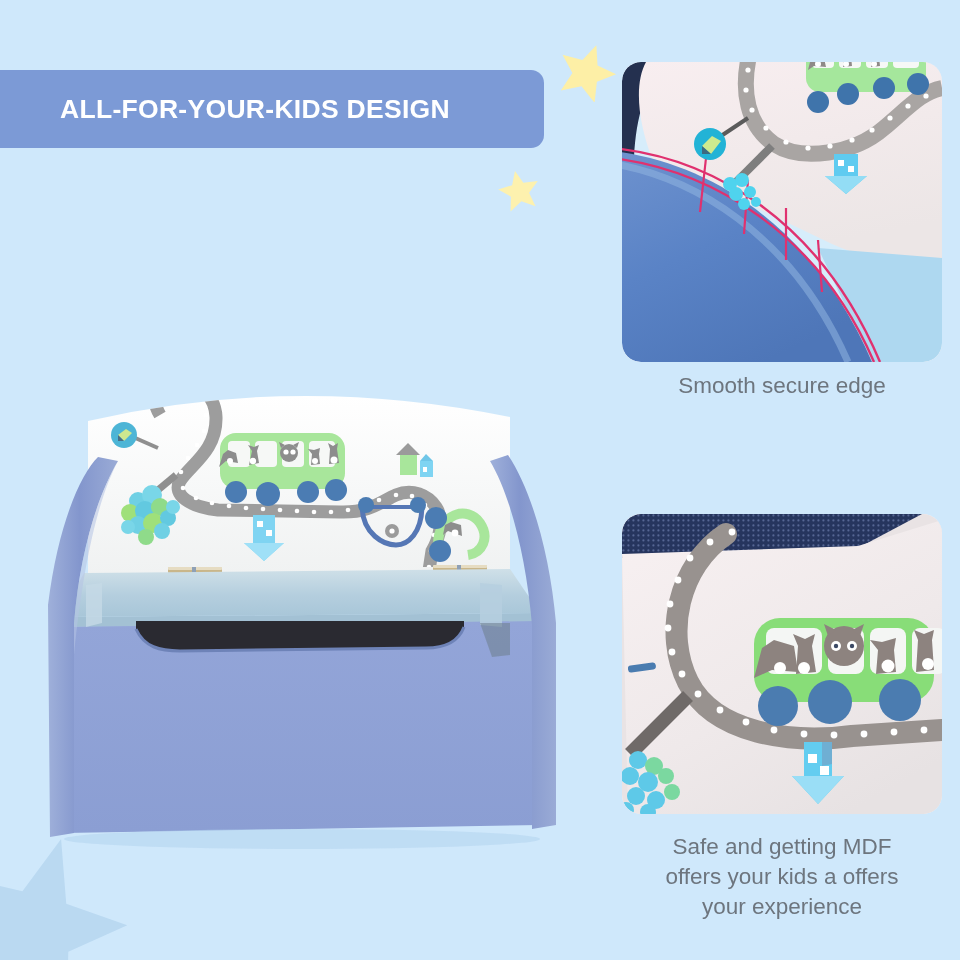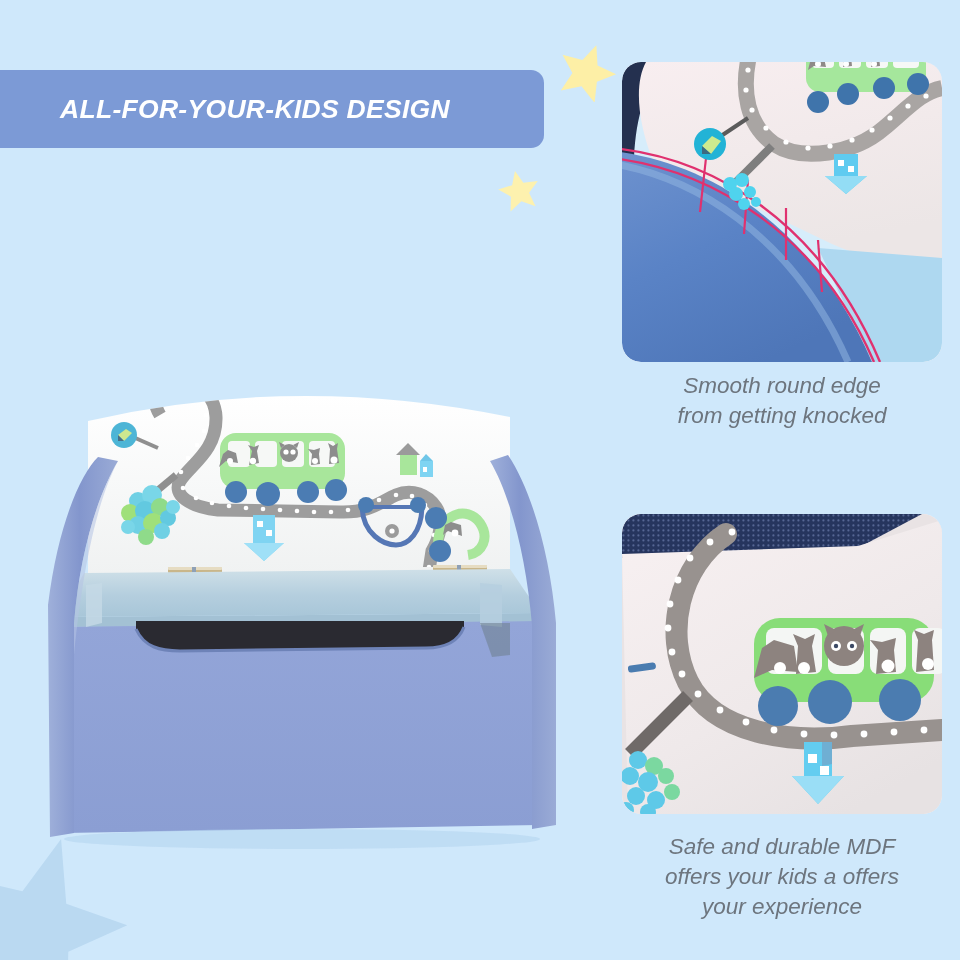--- a/index.html
+++ b/index.html
@@ -2,21 +2,21 @@
 <html><head>
 <meta charset="utf-8">
 <style>
   html,body{margin:0;padding:0;}
   body{
     width:960px;height:960px;overflow:hidden;
     background:#cfe8fb;
     font-family:"Liberation Sans", sans-serif;
     position:relative;
   }
-  .stage{position:absolute;inset:0;width:960px;height:960px;overflow:hidden;background:#cfe8fb;font-style:italic;}
+  .stage{position:absolute;inset:0;width:960px;height:960px;overflow:hidden;background:#cfe8fb;}
 
   
   .bg-star-big{position:absolute;left:-58px;top:828px;width:190px;height:190px;opacity:.55;}
   .star-sm{position:absolute;}
 
   
   .banner{
     position:absolute;left:-14px;top:70px;width:558px;height:78px;
     background:#7c9ad6;
     border-radius:0 13px 13px 0;
@@ -339,22 +339,21 @@
 
         <path d="M212 92 L236 92 L236 114 L245 114 L224 132 L203 114 L212 114 Z" fill="#5fcbf0"></path>
         <rect x="216" y="98" width="6" height="6" fill="#fff"></rect>
         <rect x="226" y="104" width="6" height="6" fill="#fff"></rect>
         <path d="M203 114 L224 132 L245 114 Z" fill="#93ddf5"></path>
       </g>
     </svg>
   </div>
 
   <div class="caption caption-top">
-    <div>Smooth round edge</div>
-    <div>from getting knocked</div>
+    <div>Smooth secure edge</div>
   </div>
 
   <div class="card card-bottom">
     <svg viewBox="0 0 320 300" preserveAspectRatio="none">
       <defs>
         <linearGradient id="c2panel" x1="0.1" y1="0" x2="0.7" y2="1">
           <stop offset="0" stop-color="#f7f0f1"></stop>
           <stop offset="0.6" stop-color="#efe9ea"></stop>
           <stop offset="1" stop-color="#e7e2e3"></stop>
         </linearGradient>
@@ -443,18 +442,18 @@
           <rect x="186" y="240" width="9" height="9" fill="#fff"></rect>
           <rect x="198" y="252" width="9" height="9" fill="#fff"></rect>
           <path d="M170 262 L196 290 L222 262 Z" fill="#9adef6"></path>
           <path d="M200 228 L210 228 L210 250 L200 252 Z" fill="#7a98bc" opacity=".55"></path>
         </g>
       </g>
     </svg>
   </div>
 
   <div class="caption caption-bottom">
-    <div>Safe and durable MDF</div>
+    <div>Safe and getting MDF</div>
     <div>offers your kids a offers</div>
     <div>your experience</div>
   </div>
 
 </div>
 
 </body></html>

